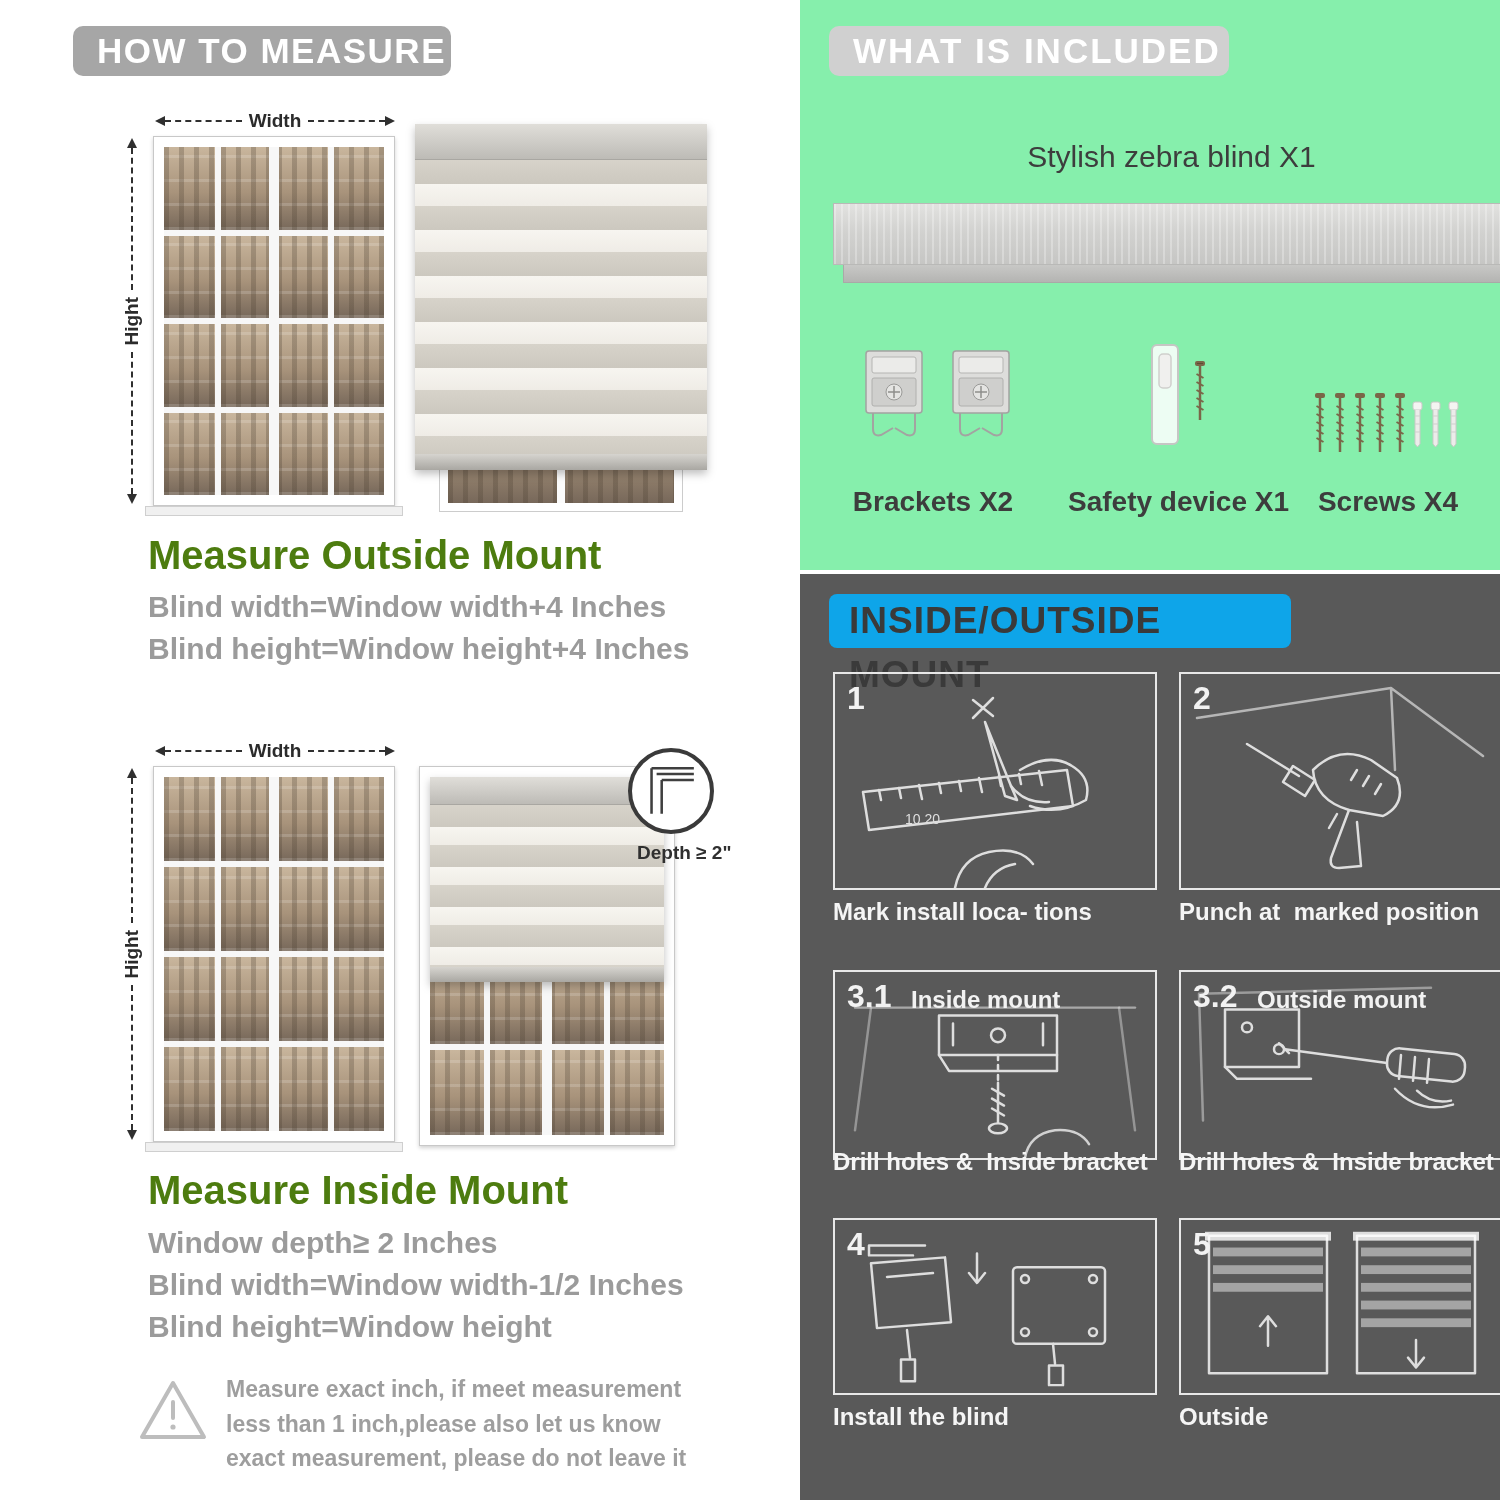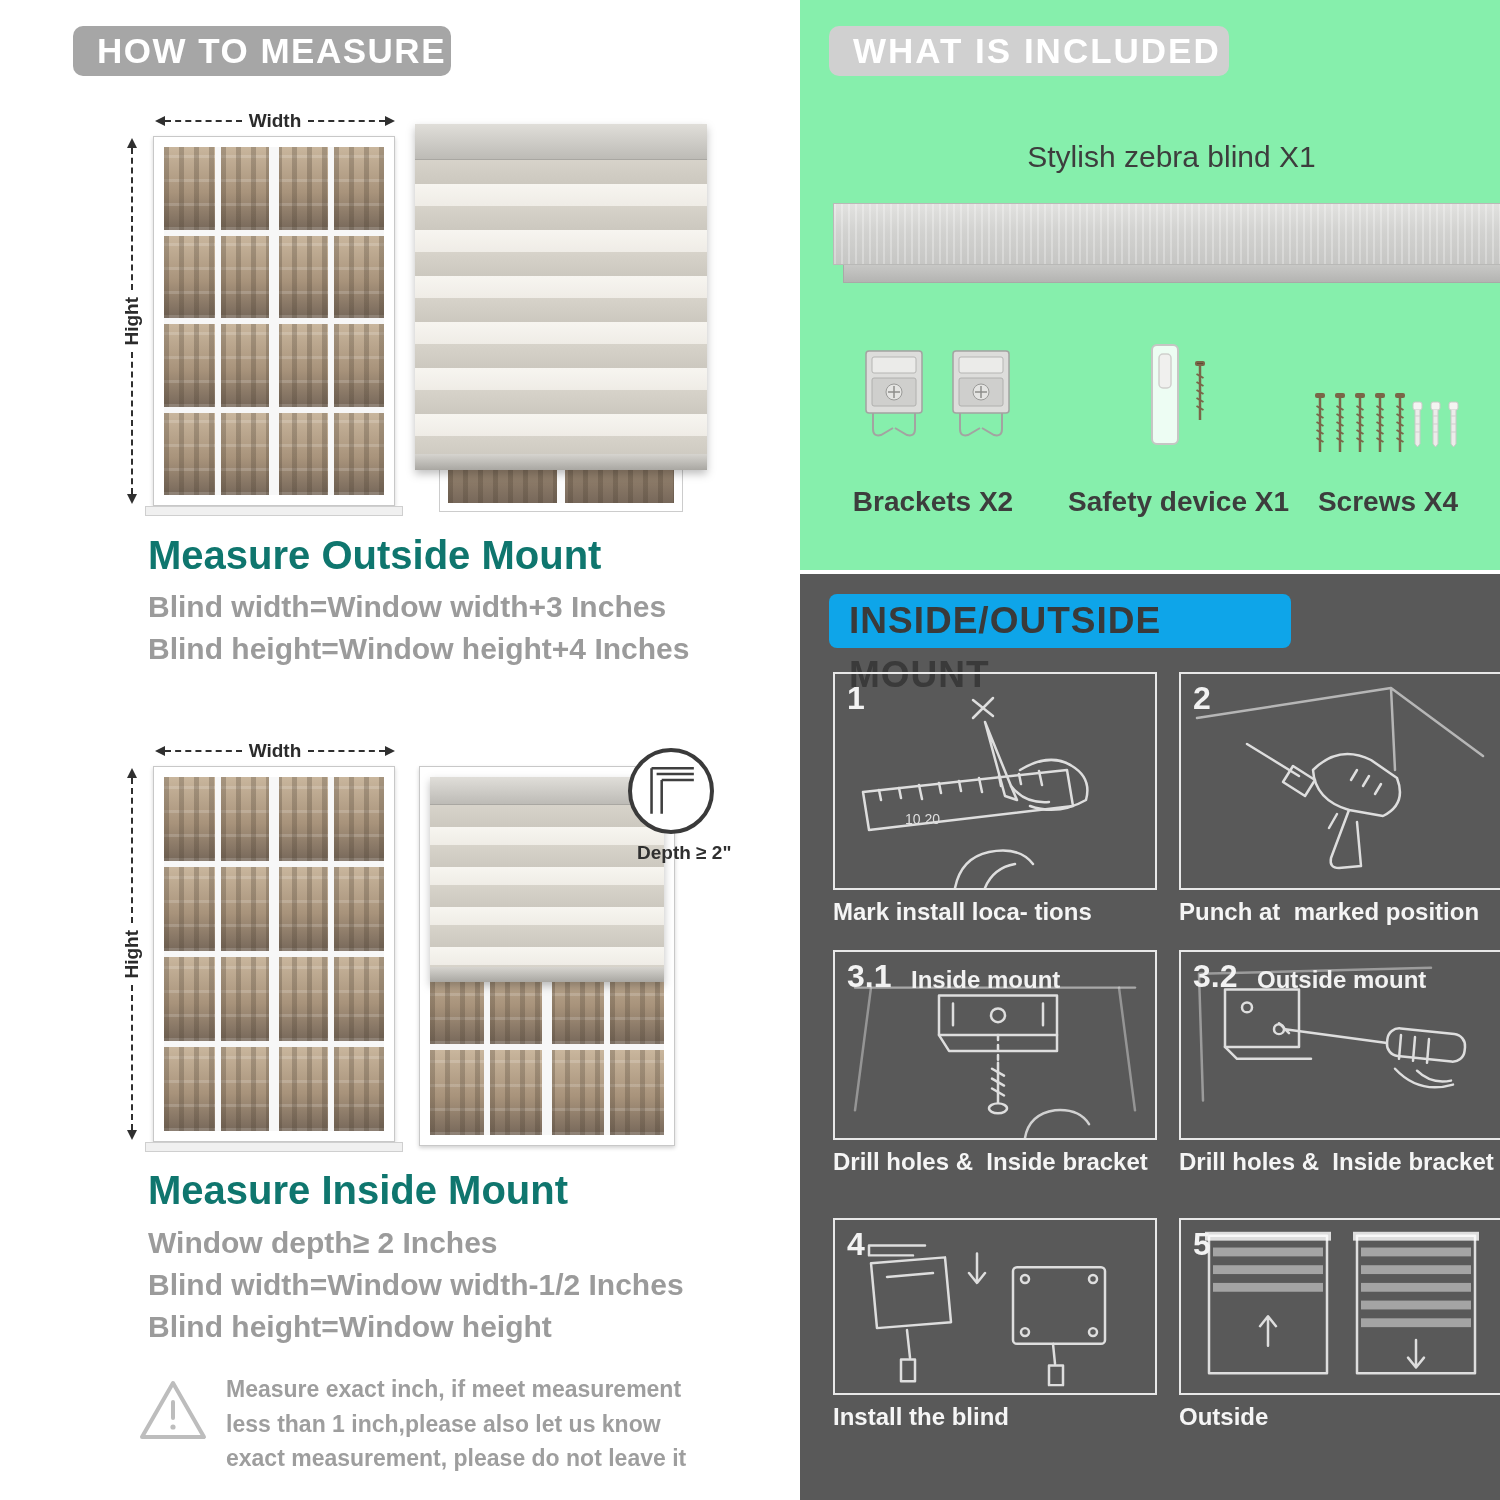--- a/index.html
+++ b/index.html
@@ -10,21 +10,21 @@
   
   .banner { position:absolute; font-weight:700; border-radius:10px; }
   .banner-how { left:30px; top:26px; width:378px; height:50px; background:#a6a6a6; color:#fff;
     font-size:35px; line-height:50px; padding-left:24px; letter-spacing:1.5px; }
   .banner-included { left:29px; top:26px; width:400px; height:50px; background:#d0d0d0; color:#fff;
     font-size:35px; line-height:50px; padding-left:24px; letter-spacing:2px; }
   .banner-mount { left:29px; top:20px; width:462px; height:54px; background:#0ea5e9; color:#3a3a3a;
     font-size:37px; line-height:54px; padding-left:20px; letter-spacing:1px; border-radius:8px; }
 
   
-  .title { position:absolute; font-size:40px; font-weight:700; color:#0f766e; white-space:nowrap; }
+  .title { position:absolute; font-size:40px; font-weight:700; color:#4d7c0f; white-space:nowrap; }
   .sub { position:absolute; font-size:30px; font-weight:700; color:#9b9b9b; white-space:nowrap; }
 
   .width-arrow { position:absolute; height:22px; display:flex; align-items:center; }
   .height-arrow { position:absolute; width:22px; display:flex; flex-direction:column; align-items:center; }
   .dash { flex:1; height:0; border-top:2px dashed #2f2f2f; }
   .vdash { flex:1; width:0; border-left:2px dashed #2f2f2f; }
   .arrow-label { font-size:19px; font-weight:700; color:#2b2b2b; margin:0 7px; white-space:nowrap; }
   .arrow-label.vert { writing-mode:vertical-rl; transform:rotate(180deg); margin:7px 0; }
   .ah { width:0; height:0; }
   .ah-left  { border-top:5px solid transparent; border-bottom:5px solid transparent; border-right:10px solid #2f2f2f; }
@@ -80,21 +80,21 @@
   .item-label { position:absolute; top:486px; text-align:center; font-size:28px; font-weight:700; color:#3d3d3d; white-space:nowrap; }
   .screws-row, .anchors-row { position:absolute; display:flex; }
   .screws-row { left:513px; top:392px; gap:6px; }
   .anchors-row { left:611px; top:400px; gap:5px; }
 
   
   .right-bottom { position:absolute; left:757px; top:574px; width:743px; height:926px; background:#595959; }
   .panel { position:absolute; width:324px; border:2px solid #e8e8e8; }
   .panel svg.illo { position:absolute; inset:0; width:100%; height:100%; }
   .row1 { height:218px; top:98px; }
-  .row2 { height:190px; top:376px; }
+  .row2 { height:190px; top:396px; }
   .row3 { height:177px; top:644px; }
   .col1 { left:33px; }
   .col2 { left:379px; }
   .pnum { position:absolute; top:6px; left:12px; font-size:32px; font-weight:700; color:#f2f2f2; z-index:2; }
   .ptag { position:absolute; top:14px; left:76px; font-size:24px; font-weight:700; color:#f2f2f2; z-index:2; white-space:pre; }
   .pcap { position:absolute; width:324px; font-size:24px; font-weight:700; color:#f5f5f5; white-space:pre; }
   .cap1 { top:324px; } .cap2 { top:574px; } .cap3 { top:829px; }
 
   .line-art { stroke:#dedede; stroke-width:2.5; fill:none; stroke-linecap:round; stroke-linejoin:round; }
 </style>
@@ -148,21 +148,21 @@
         <div class="photoflat"></div>
       </div>
       <div class="blindbody" style="left:0; right:0; top:0; height:346px;">
         <div class="cassette" style="height:36px;"></div>
         <div class="slats" style="height:294px;"></div>
         <div class="rail" style="height:16px;"></div>
       </div>
     </div>
 
     <h2 class="title" style="left:105px; top:533px;">Measure Outside Mount</h2>
-    <p class="sub" style="left:105px; top:590px;">Blind width=Window width+3 Inches</p>
+    <p class="sub" style="left:105px; top:590px;">Blind width=Window width+4 Inches</p>
     <p class="sub" style="left:105px; top:632px;">Blind height=Window height+4 Inches</p>
 
     <div class="width-arrow" style="left:112px; top:740px; width:240px;">
       <span class="ah ah-left"></span>
       <span class="dash"></span>
       <span class="arrow-label">Width</span>
       <span class="dash"></span>
       <span class="ah ah-right"></span>
     </div>
     <div class="height-arrow" style="left:78px; top:768px; height:372px;">

